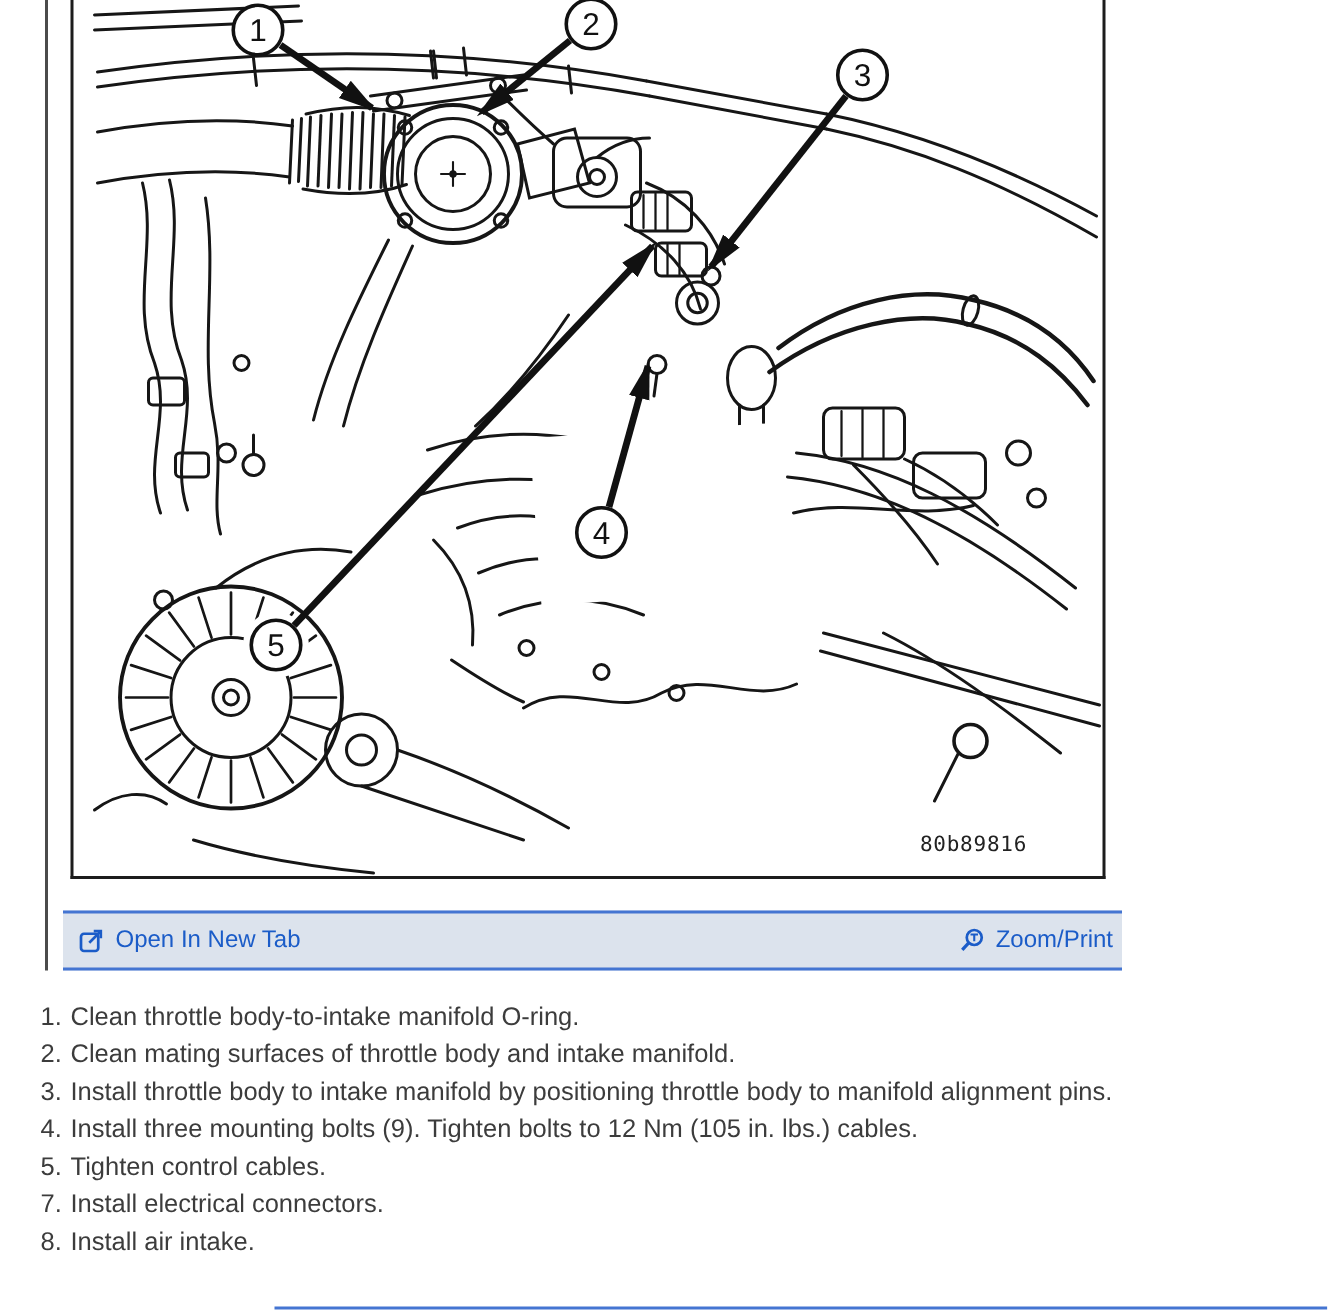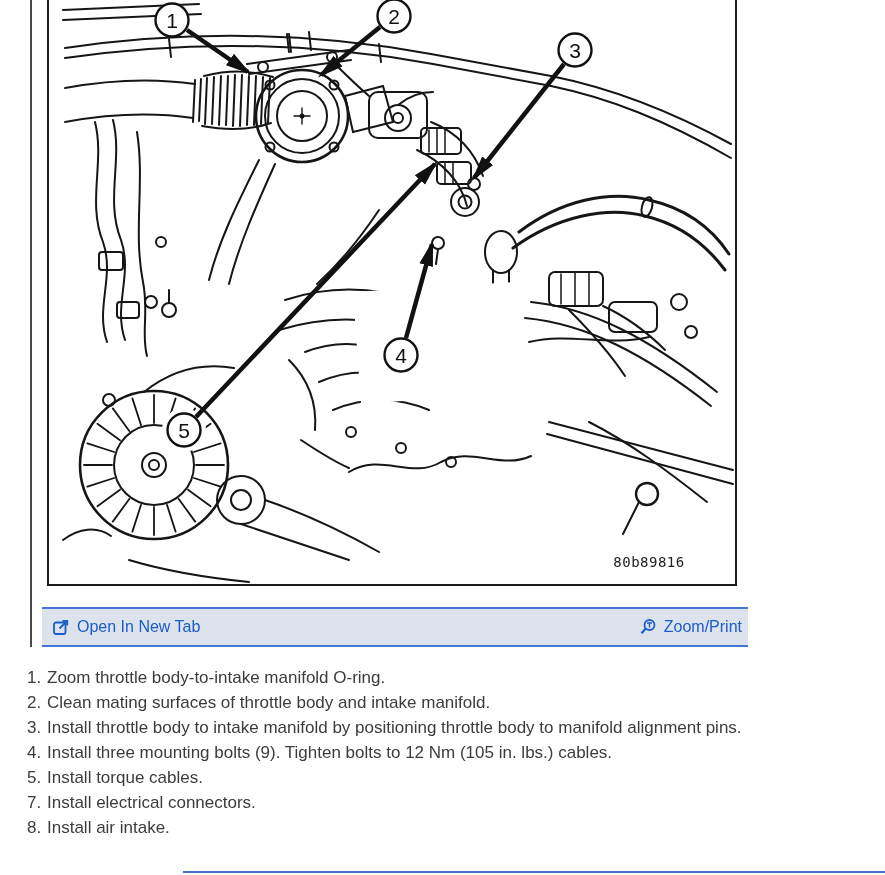--- a/index.html
+++ b/index.html
@@ -238,33 +238,33 @@
         <circle cx="10.5" cy="7" r="5" fill="none" stroke="#1b5cc8" stroke-width="1.8"></circle>
         <path d="M8 5 L13 5 M10.5 4.5 L10.5 9.5" stroke="#1b5cc8" stroke-width="1.4" fill="none" transform="rotate(0 10.5 7)"></path>
         <path d="M6.8 10.6 L2.5 15.2" stroke="#1b5cc8" stroke-width="2.2" fill="none"></path>
       </svg>
       <span>Zoom/Print</span>
     </a>
   </div>
 
   <div class="instructions">
     <div class="item">
-      <span class="num">1.</span><span>Zoom throttle body-to-intake manifold O-ring.</span>
+      <span class="num">1.</span><span>Clean throttle body-to-intake manifold O-ring.</span>
     </div>
     <div class="item">
       <span class="num">2.</span><span>Clean mating surfaces of throttle body and intake manifold.</span>
     </div>
     <div class="item">
       <span class="num">3.</span><span>Install throttle body to intake manifold by positioning throttle body to manifold alignment pins.</span>
     </div>
     <div class="item">
       <span class="num">4.</span><span><span>Install three mounting bolts (9). Tighten bolts to </span><b>12 Nm (105 in. lbs.)</b><span> cables.</span></span>
     </div>
     <div class="item">
-      <span class="num">5.</span><span>Install torque cables.</span>
+      <span class="num">5.</span><span>Tighten control cables.</span>
     </div>
     <div class="item">
       <span class="num">7.</span><span>Install electrical connectors.</span>
     </div>
     <div class="item">
       <span class="num">8.</span><span>Install air intake.</span>
     </div>
   </div>
 
   <div class="bottom-line"></div>

